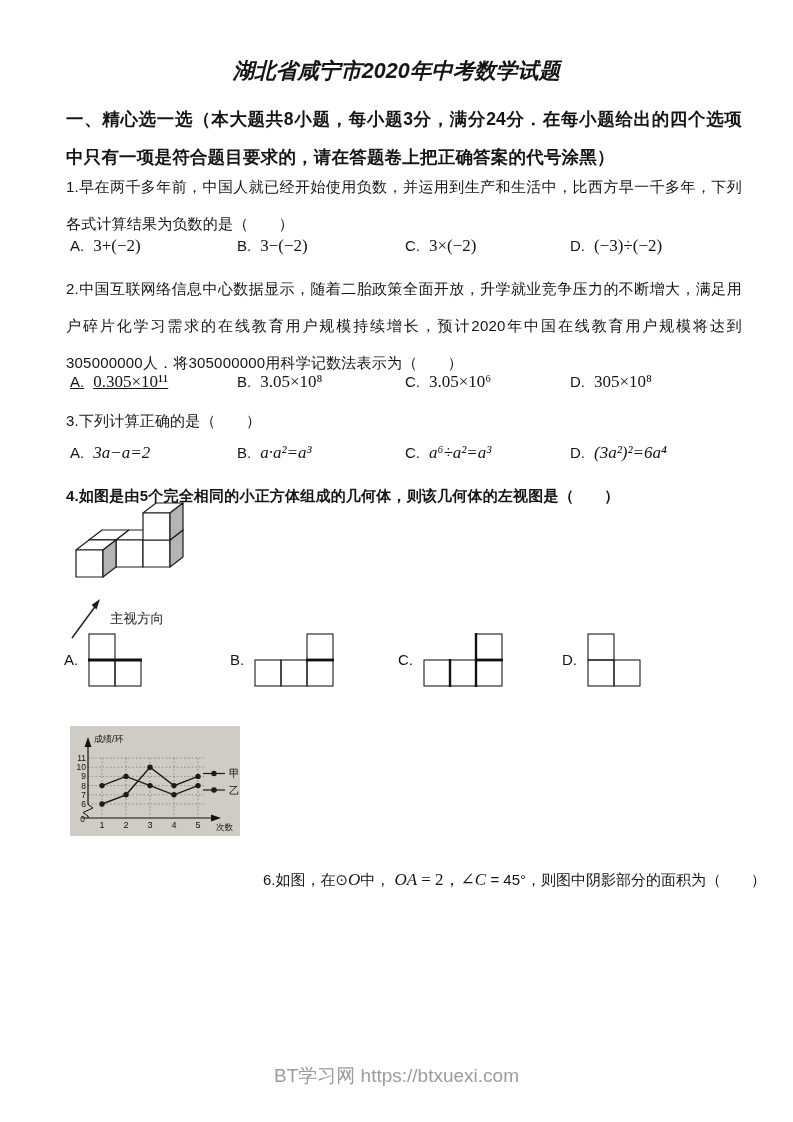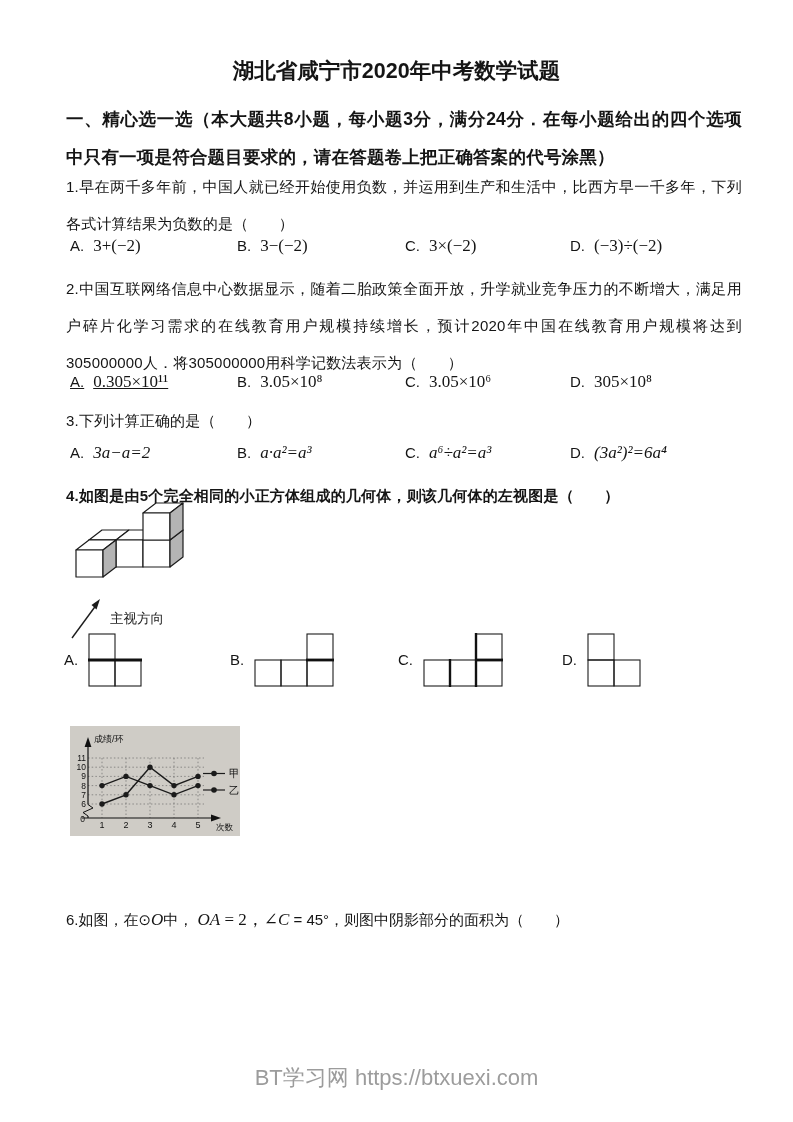--- a/index.html
+++ b/index.html
@@ -1,35 +1,35 @@
 <!DOCTYPE html>
 <html><head>
 <meta charset="utf-8">
 <style>
   html,body{margin:0;padding:0;background:#ffffff;}
   .sheet{position:relative;width:793px;height:1122px;background:#ffffff;overflow:hidden;
          font-family:"Liberation Sans","DejaVu Sans",sans-serif;color:#151515;}
   .title{position:absolute;top:56px;left:0;width:100%;text-align:center;
-         font-weight:bold;font-size:21.5px;}
+         font-weight:bold;font-size:21.5px;font-style:italic;}
   .para{position:absolute;font-size:15px;line-height:37px;text-align:justify;letter-spacing:.2px;}
   .heading{font-weight:bold;font-size:17.5px;line-height:38px;}
   .optrow{position:absolute;left:66px;width:700px;height:30px;}
   .opt{position:absolute;top:0;white-space:nowrap;font-size:15px;}
   .opt .lbl{margin-right:9px;}
   .math{font-family:"Liberation Serif","DejaVu Serif",serif;font-size:17px;}
   .it{font-style:italic;}
   .figure{position:absolute;}
   .q4opt{position:absolute;display:flex;align-items:center;gap:9px;font-size:15px;}
   .q5optrow{position:absolute;left:70px;width:700px;height:26px;}
   .q5opt{position:absolute;top:0;white-space:nowrap;font-size:15px;}
   .q5opt .txt{margin-left:9px;}
   .q6line{position:absolute;left:66px;width:700px;font-size:15px;white-space:nowrap;}
   .q6line .math{font-size:17px;}
   .watermark{position:absolute;top:1063px;left:0;width:100%;text-align:center;
-             color:#9c9c9c;font-size:22px;}
+             color:#9c9c9c;font-size:19px;}
   svg text{font-family:"Liberation Sans","DejaVu Sans",sans-serif;}
 </style>
 </head>
 <body>
 
 <div class="sheet">
 
   <div class="title">湖北省咸宁市2020年中考数学试题</div>
 
   <div class="para heading" style="top:100px;left:66px;width:676px;">一、精心选一选（本大题共8小题，每小题3分，满分24分．在每小题给出的四个选项中只有一项是符合题目要求的，请在答题卷上把正确答案的代号涂黑）</div>
@@ -199,19 +199,19 @@
       <line x1="133" y1="47.5" x2="155" y2="47.5" stroke="#1b1b1b" stroke-width="1.2"></line>
       <circle cx="144" cy="47.5" r="2.8" fill="#1b1b1b"></circle>
       <text x="159" y="51" font-size="10.5" fill="#111111">甲</text>
       <line x1="133" y1="64" x2="155" y2="64" stroke="#1b1b1b" stroke-width="1.2"></line>
       <circle cx="144" cy="64" r="2.8" fill="#1b1b1b"></circle>
       <text x="159" y="67.5" font-size="10.5" fill="#111111">乙</text>
     </g>
   </svg>
 
 
-  <div class="q6line" style="top:908px;">
+  <div class="q6line" style="top:868px;text-align:right;">
     <span>6.如图，在⊙</span><span class="math it">O</span><span>中，</span> <span class="math it">OA</span> <span class="math">= 2，∠</span><span class="math it">C</span> <span>= 45°，则图中阴影部分的面积为（　　）</span>
   </div>
 
   <div class="watermark">BT学习网 https://btxuexi.com</div>
 
 </div>
 
 </body></html>

